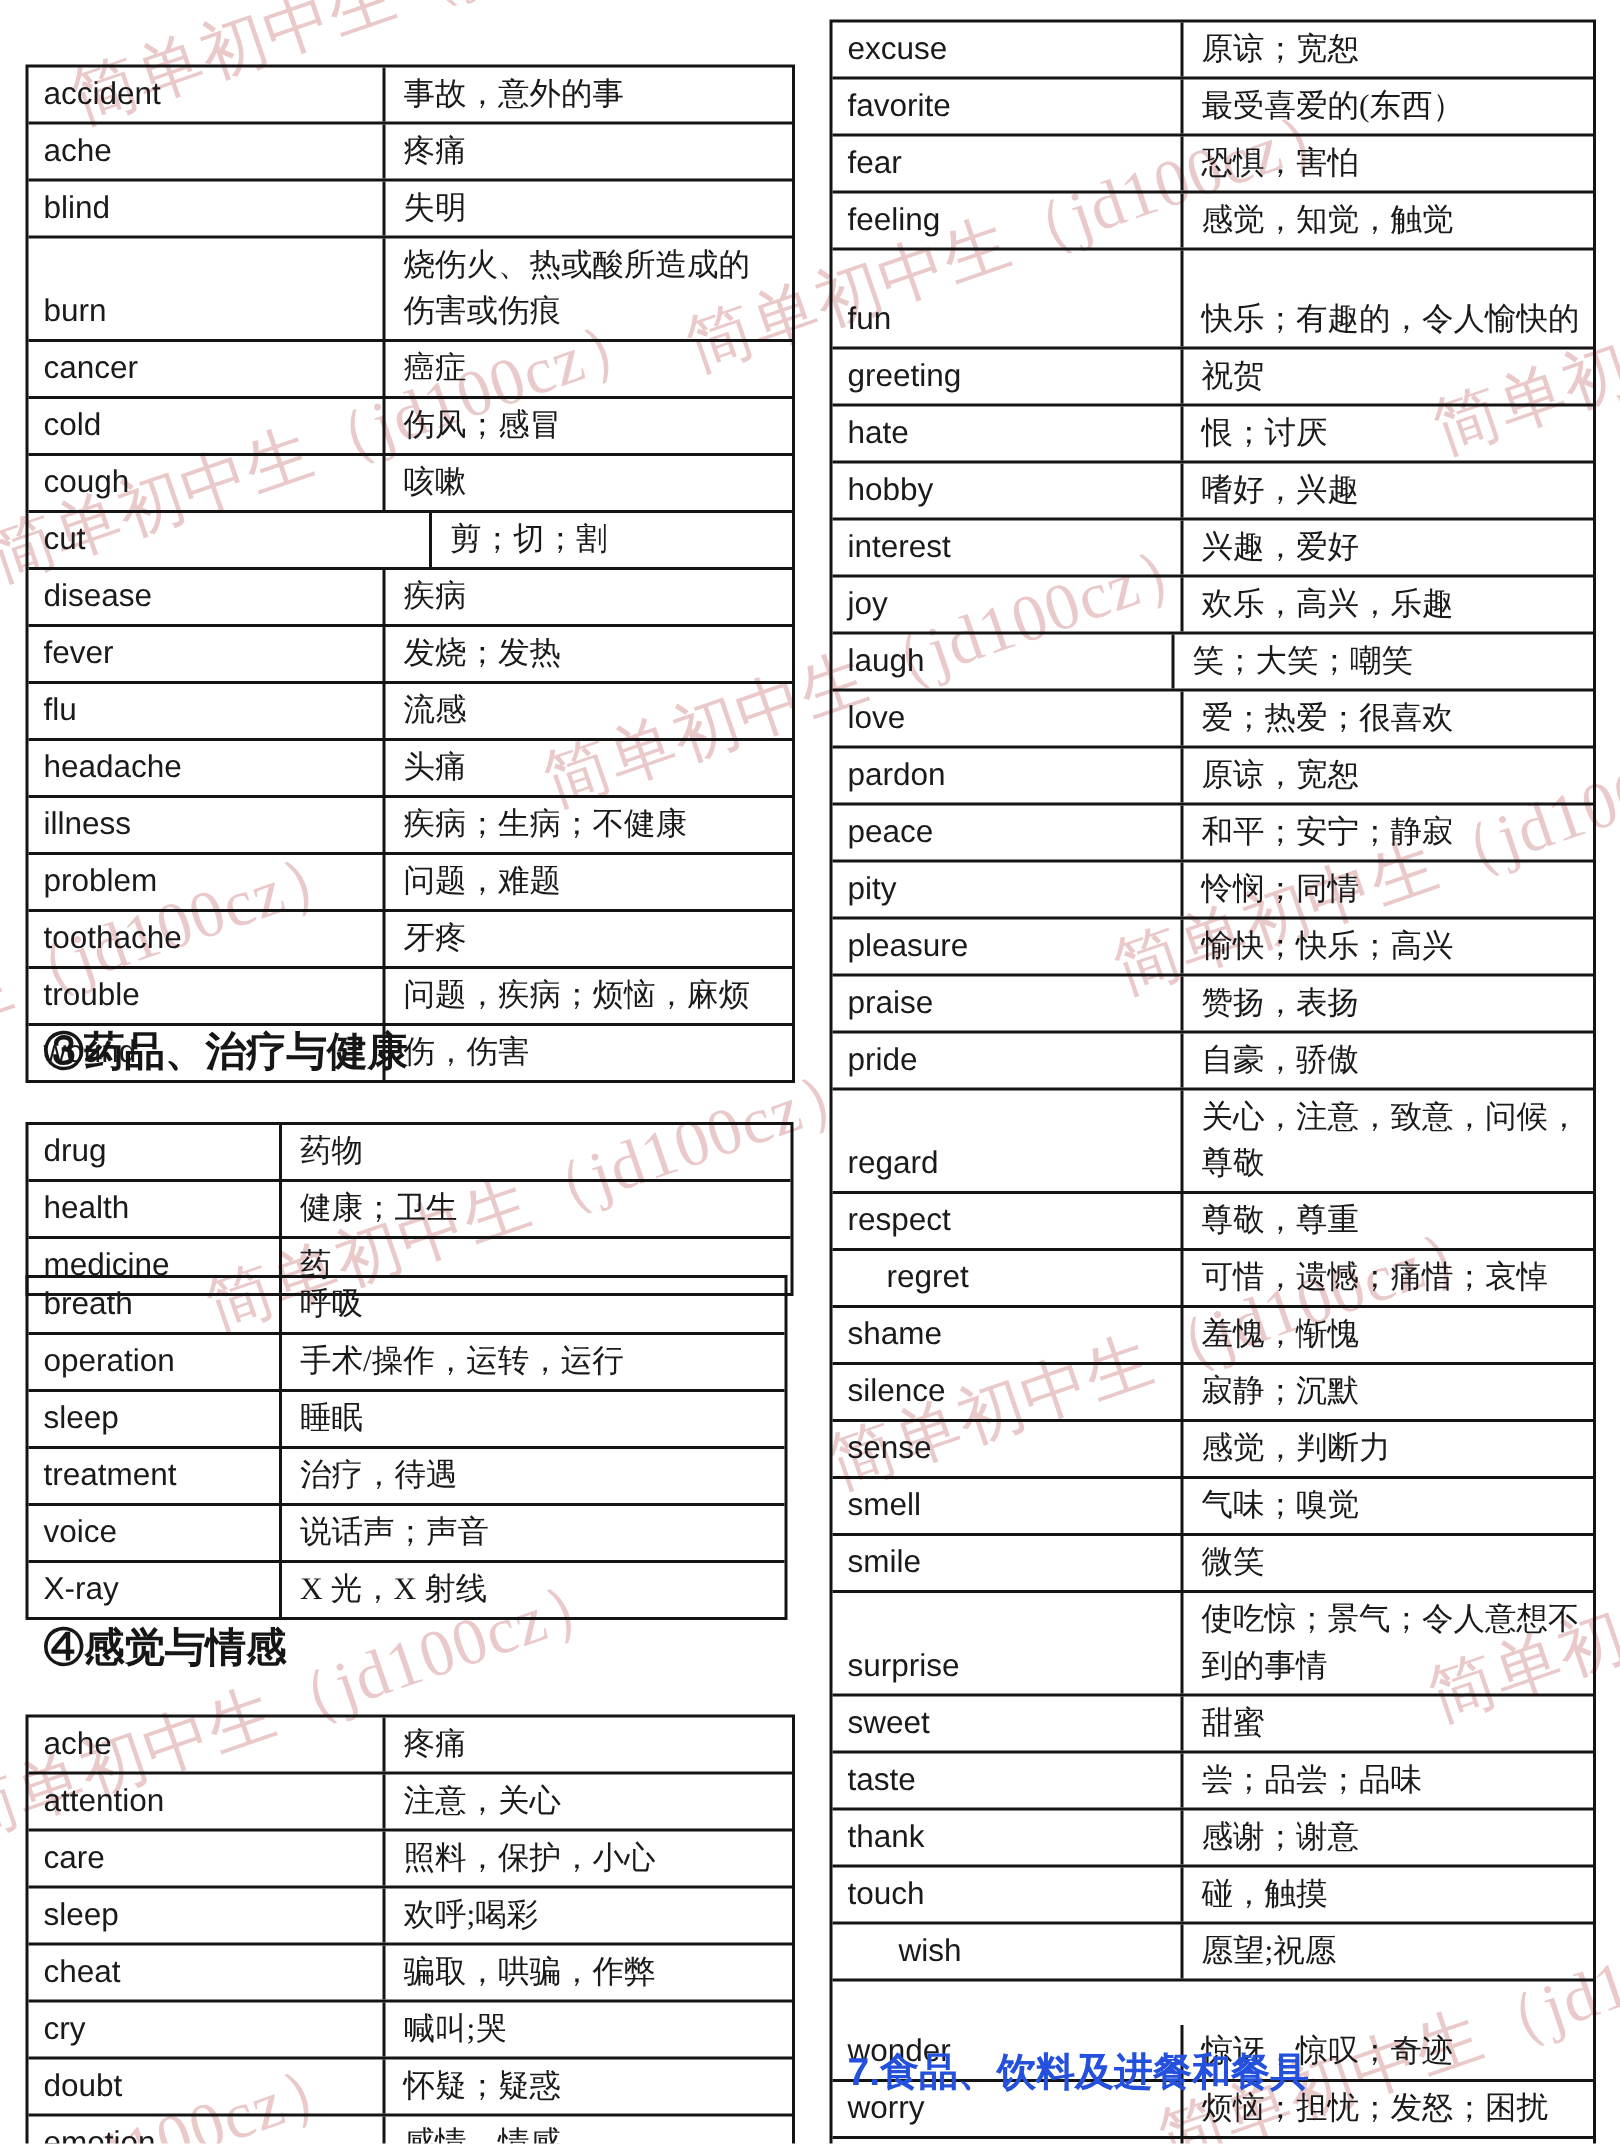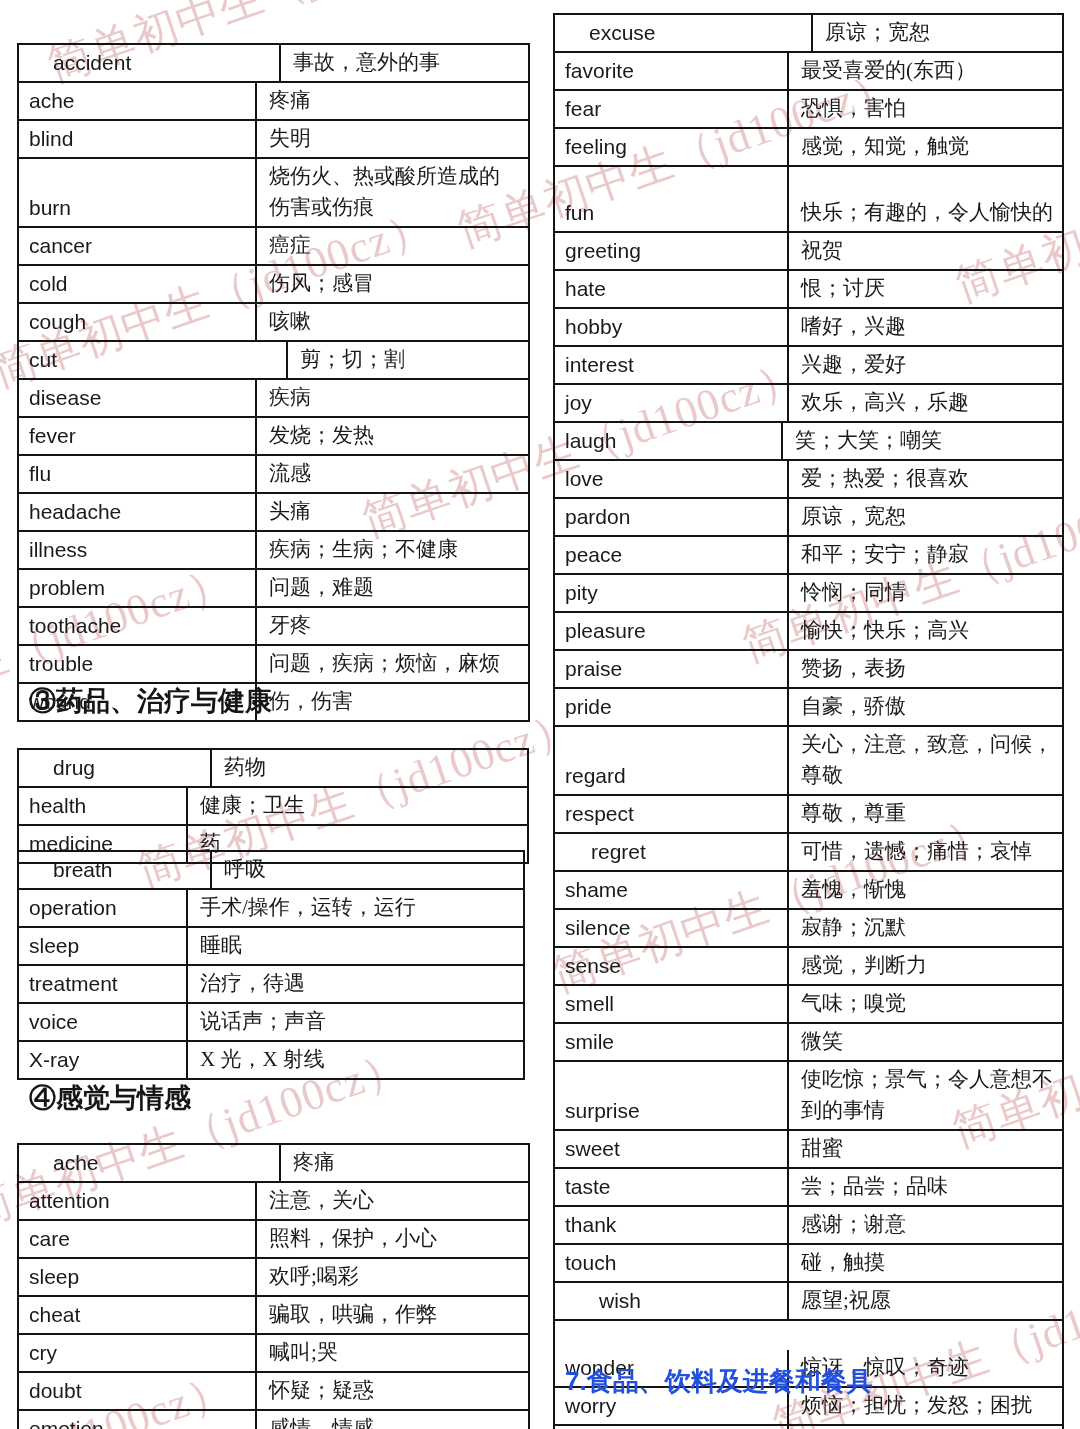--- a/index.html
+++ b/index.html
@@ -13,21 +13,21 @@
     font-size:44px;letter-spacing:1px;
     transform:rotate(-19deg);transform-origin:0 0;
     font-family:"Liberation Serif","DejaVu Serif",serif;
     opacity:.42;z-index:0;pointer-events:none;
   }
   .vtable{
     position:absolute;border:2px solid #141414;
     box-sizing:border-box;background:transparent;z-index:1;
   }
   .vrow{display:flex;border-top:2px solid #141414;}
-  .vrow:first-child{border-top:none;padding-left:24px;}
+  .vrow:first-child{border-top:none;}
   .cell{
     box-sizing:border-box;display:flex;align-items:flex-end;
     min-height:32px;padding:2px 10px 3px 10px;
     font-size:21px;line-height:31px;
   }
   .vrow.tall .cell{min-height:64px;}
   .cell.en{
     flex:0 0 auto;border-right:2px solid #141414;
     font-family:"Liberation Sans",sans-serif;
   }

